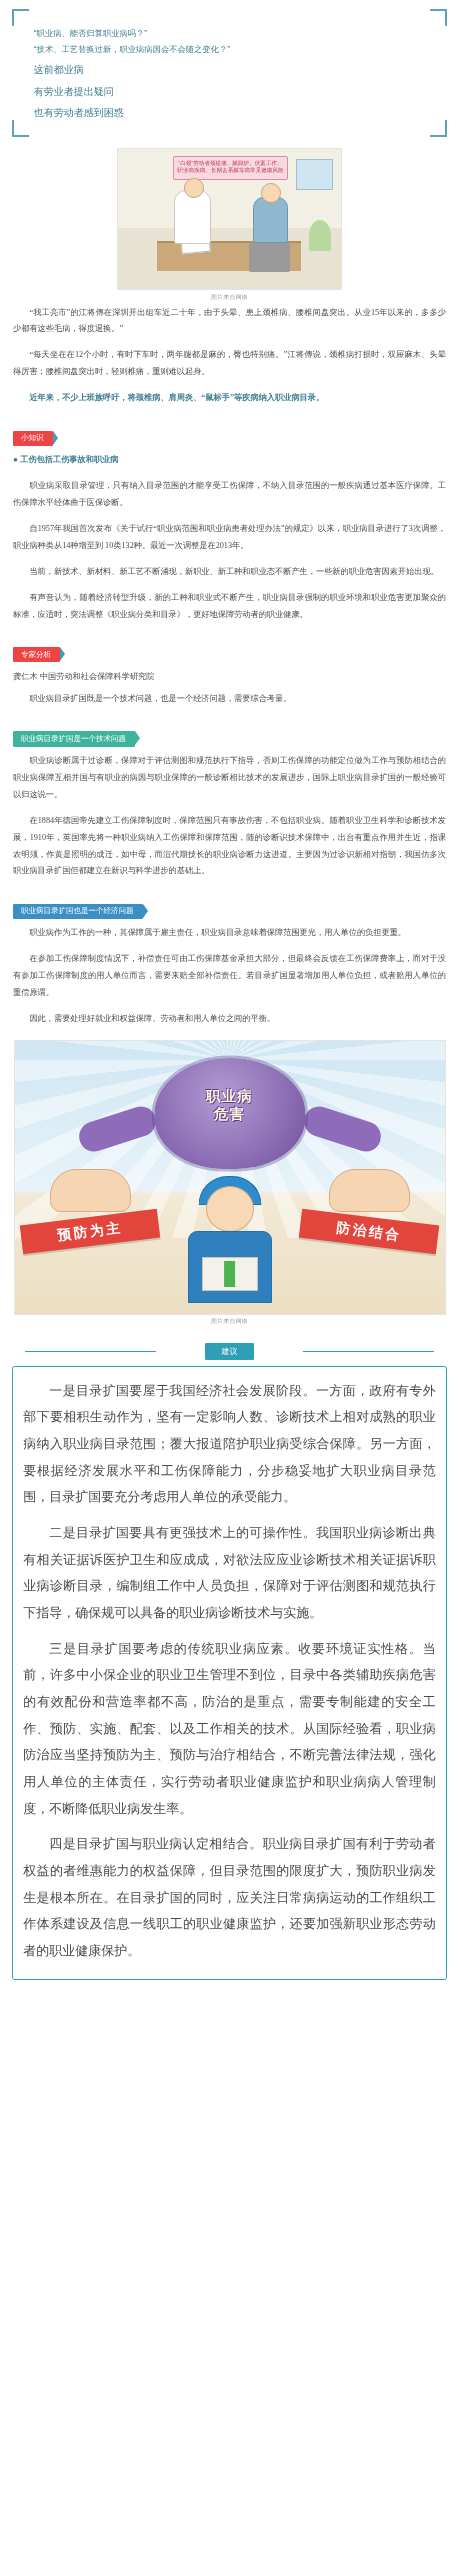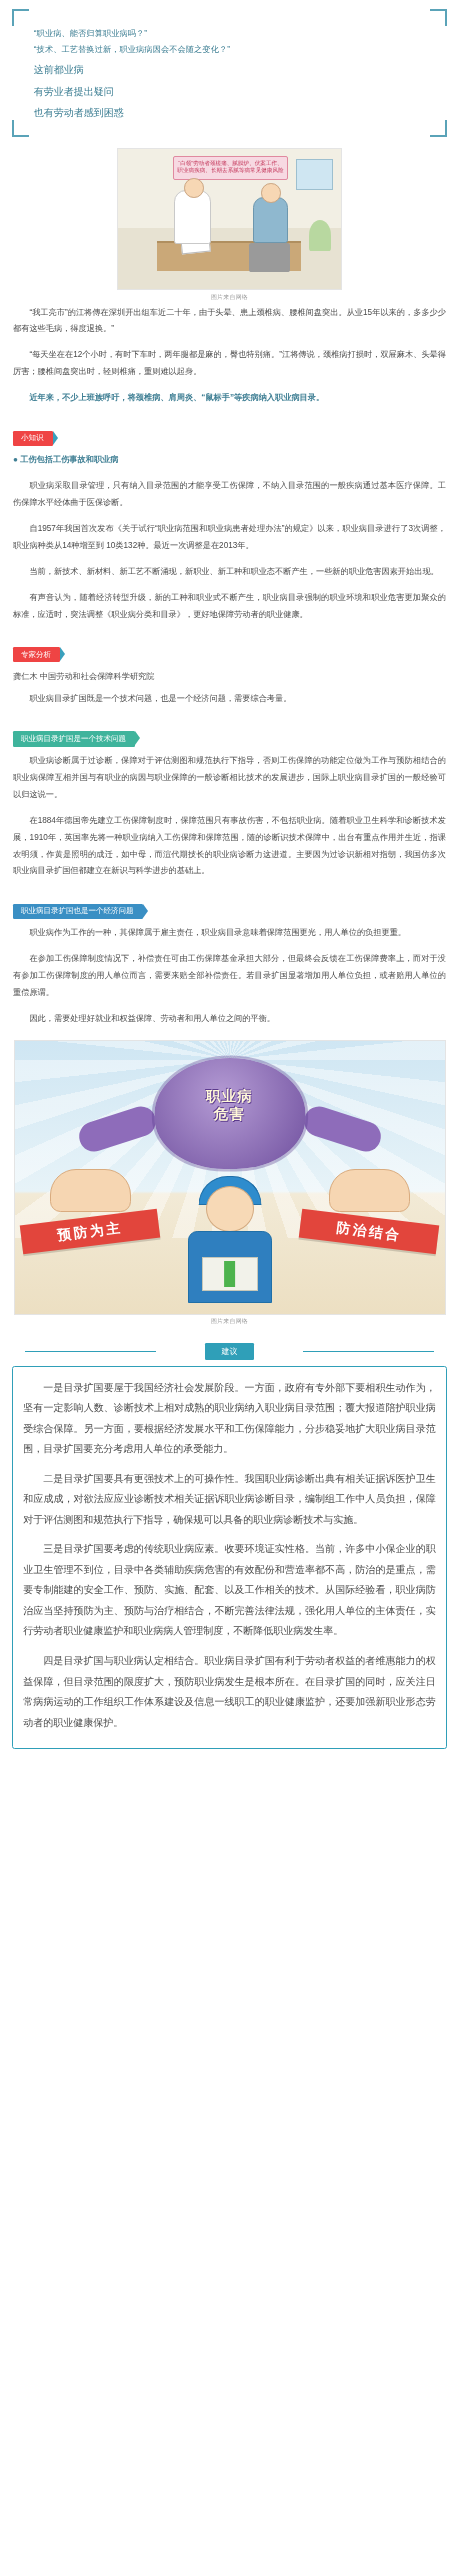--- a/index.html
+++ b/index.html
@@ -128,21 +128,21 @@
   .tag.tag-green.tag-arrow::after { border-left-color: #3fb49c; }
   .tag.tag-blue2.tag-arrow::after { border-left-color: #3a8fc4; }
 
   p.body {
     margin: 0 13px 9.2px 13px;
     font-size: 8.2px;
     line-height: 2.05;
     text-align: justify;
     color: #4a4a4a;
   }
-  p.body.indent { text-indent: 2em; }
+  p.body.indent { text-indent: 2em; font-family: Liberation Serif, serif; }
   p.body.em { color: #3f7f94; font-weight: bold; }
 
   .expert-name {
     margin: 0 13px 6.6px 13px;
     font-size: 8.2px;
     line-height: 1.9;
     color: #4a4a4a;
   }
 
   
@@ -240,21 +240,21 @@
   }
   .sugg-title .rule.left { left: 13px; }
   .sugg-title .rule.right { right: 13px; }
   .sugg-box {
     border: 1.3px solid #2f9fb8;
     border-radius: 2.6px;
     padding: 10.5px 10.5px 5.2px 10.5px;
     background: #ffffff;
   }
   .sugg-box p {
-    font-size: 10px;
+    font-size: 13px;
     line-height: 2.05;
     text-align: justify;
     margin-bottom: 9.2px;
     color: #4a4a4a;
     text-indent: 2em;
   }
 </style>
 </head>
 <body>
 

